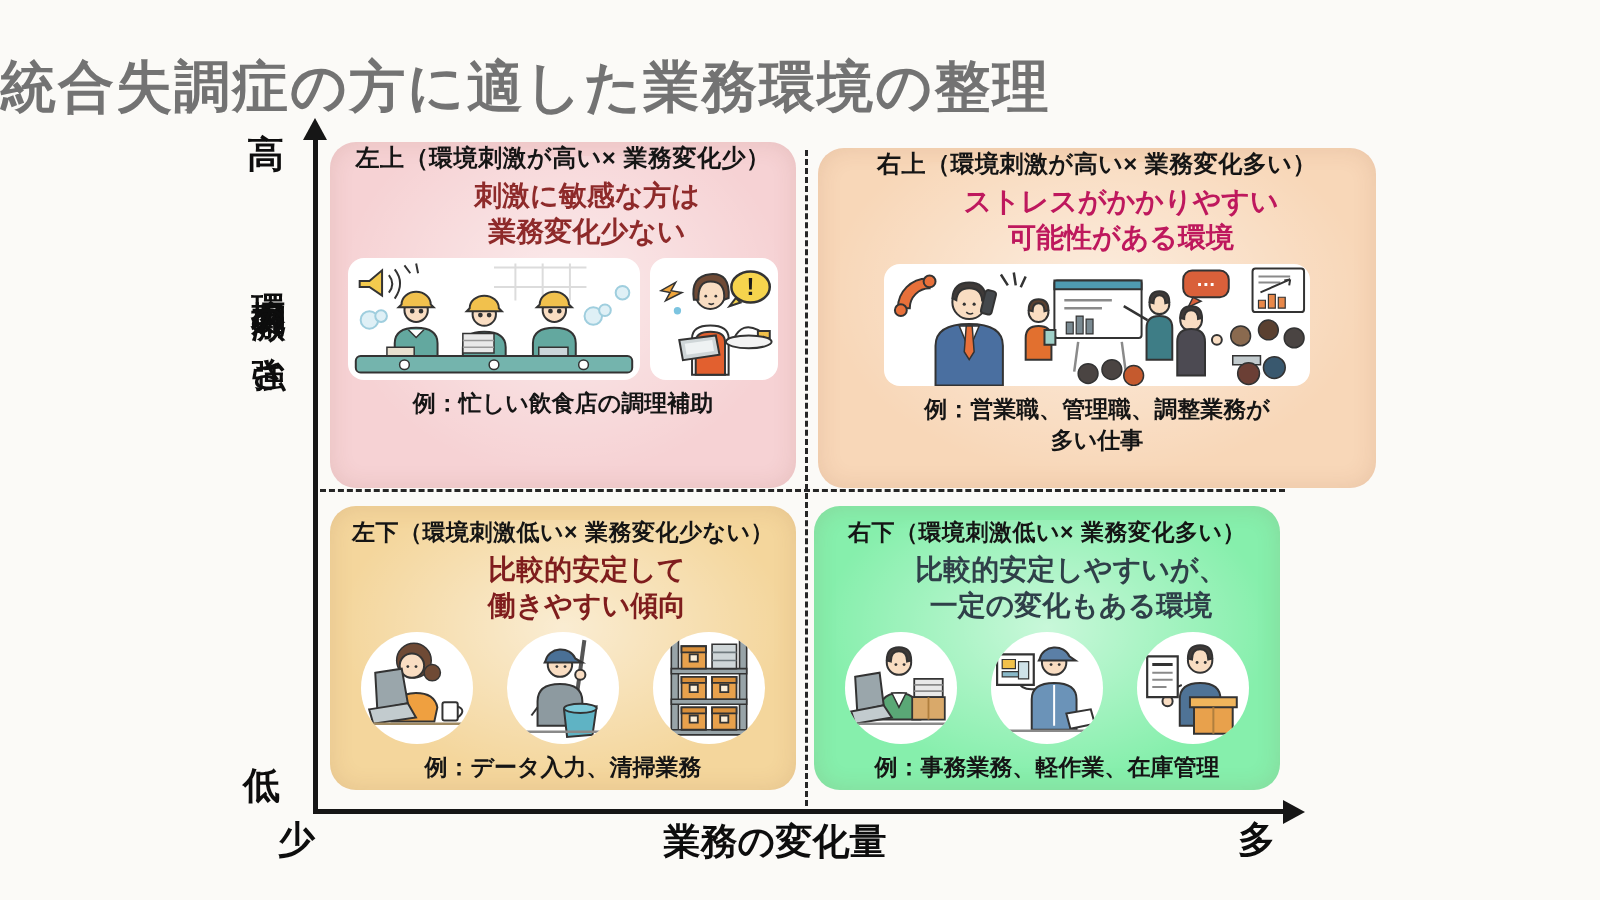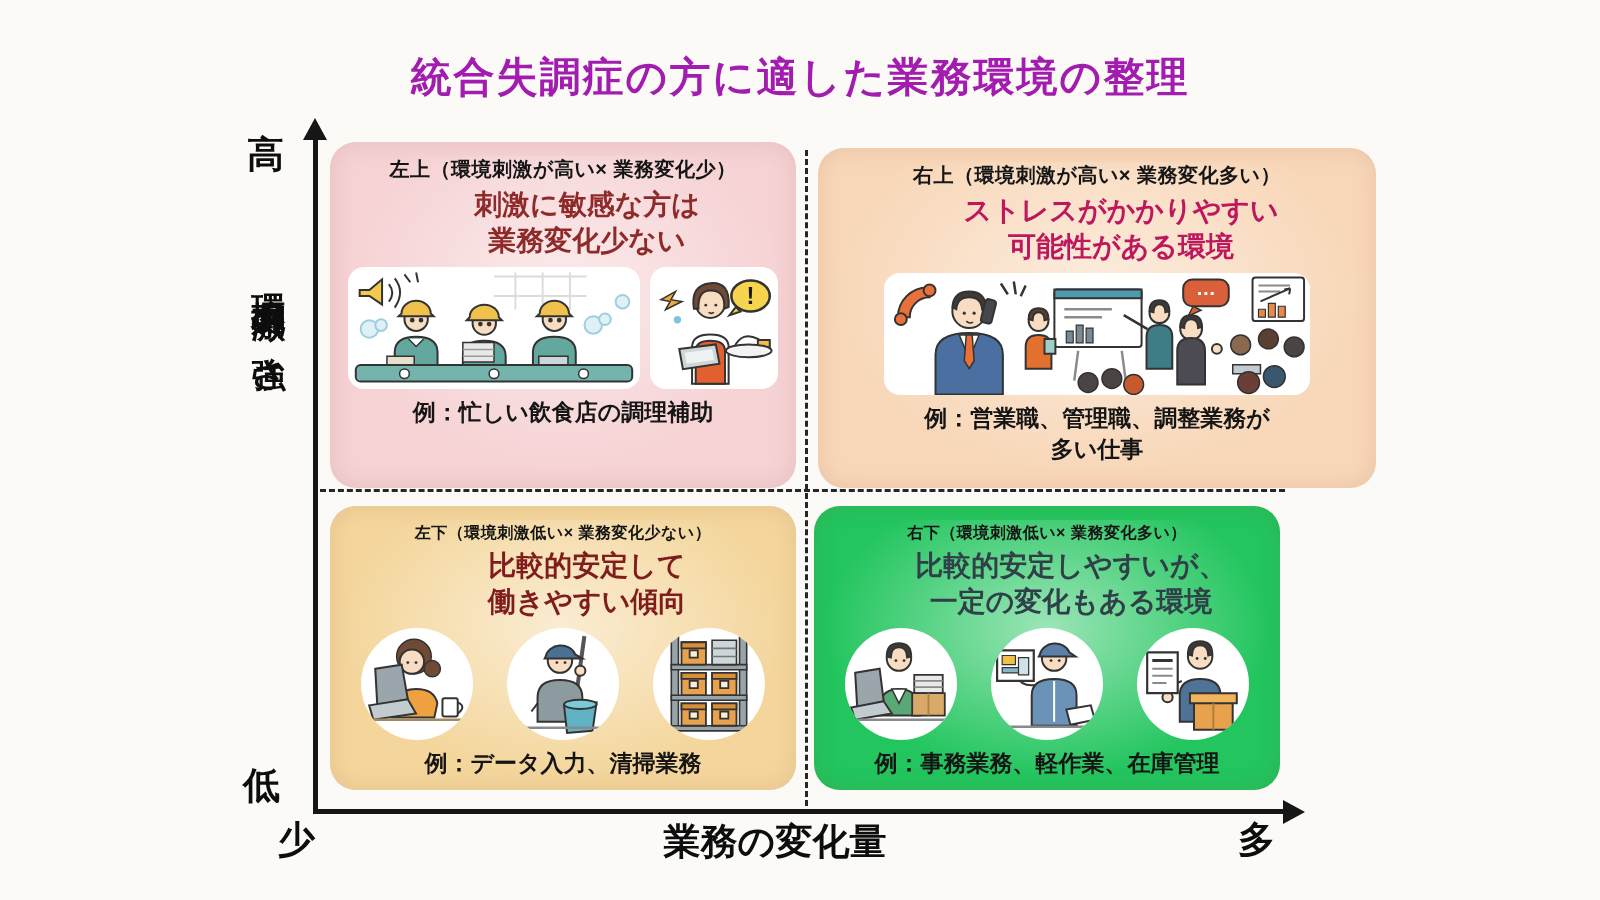--- a/index.html
+++ b/index.html
@@ -6,22 +6,22 @@
   #canvas {
     position:relative; width:1600px; height:900px; margin:0 auto;
     background:#fbfaf7; overflow:hidden;
     font-family:"Liberation Sans","DejaVu Sans",sans-serif;
     color:#151515;
   }
   .abs { position:absolute; }
 
   
   #title {
-    position:absolute; left:0; right:0; top:50px; text-align:center;
-    font-size:41px; font-weight:800; letter-spacing:2px; color:#a21caf;
+    position:absolute; left:0; right:0; top:50px; text-align:left;
+    font-size:56px; font-weight:800; letter-spacing:2px; color:#737373;
   }
 
   
   .axis-line { position:absolute; background:#161616; }
   #y-axis { left:313px; top:136px; width:5px; height:676px; }
   #x-axis { left:313px; top:809px; width:976px; height:5px; }
   #y-arrow { left:303px; top:118px; width:0; height:0;
     border-left:12px solid transparent; border-right:12px solid transparent;
     border-bottom:22px solid #161616; }
   #x-arrow { left:1283px; top:800px; width:0; height:0;
@@ -51,22 +51,22 @@
   }
   .card::before {
     content:""; position:absolute; inset:14px; border-radius:20px; pointer-events:none;
     background: radial-gradient(ellipse at 50% 42%, rgba(255,255,255,0.55), rgba(255,255,255,0) 72%);
   }
   #card-tl { left:330px; top:142px; width:466px; height:346px; }
   #card-tr { left:818px; top:148px; width:558px; height:340px; }
   #card-bl { left:330px; top:506px; width:466px; height:284px; }
   #card-br { left:814px; top:506px; width:466px; height:284px; }
 
-  .qhead { position:relative; font-size:20px; font-weight:800; margin-top:14px; letter-spacing:0.5px; }
-  .qhead-sm { margin-top:17px; font-size:16px; }
+  .qhead { position:relative; font-size:24px; font-weight:800; letter-spacing:0.5px; }
+  .qhead-sm { margin-top:11px; font-size:23px; }
   .qsub  { position:relative; font-size:28px; font-weight:800; line-height:1.28; margin-top:4px;margin-left:48px; }
   .qex   { position:relative; font-size:23px; font-weight:700; margin-top:8px; line-height:1.38; }
 
   .illo-row { position:relative; display:flex; justify-content:center; gap:10px;
     margin-top:8px; padding:0 18px; height:122px; }
   .panel { background:#ffffff; border-radius:16px; height:100%; overflow:hidden; }
   .panel svg { display:block; width:100%; height:100%; }
 
   .circles { position:relative; display:flex; justify-content:center; gap:34px;
     margin-top:8px; height:112px; }
@@ -374,21 +374,21 @@
               <rect x="66" y="82" width="8" height="7" fill="#fbeed8"></rect>
           </g>
         </svg>
       </div>
     </div>
     <div class="qex">
       <div>例：データ入力、清掃業務</div>
     </div>
   </div>
 
-  <div id="card-br" class="card" style="background: #22c55e;">
+  <div id="card-br" class="card" style="background: #86efac;">
     <div class="qhead qhead-sm">右下（環境刺激低い× 業務変化多い）</div>
     <div class="qsub" style="color: rgb(47, 64, 73);">
       <div>比較的安定しやすいが、</div>
       <div>一定の変化もある環境</div>
     </div>
     <div class="circles">
       <div class="circle">
         <svg viewBox="0 0 110 110">
           <g stroke="#333" stroke-width="2">
             <circle cx="53" cy="30" r="12" fill="#f9ddc2"></circle>

